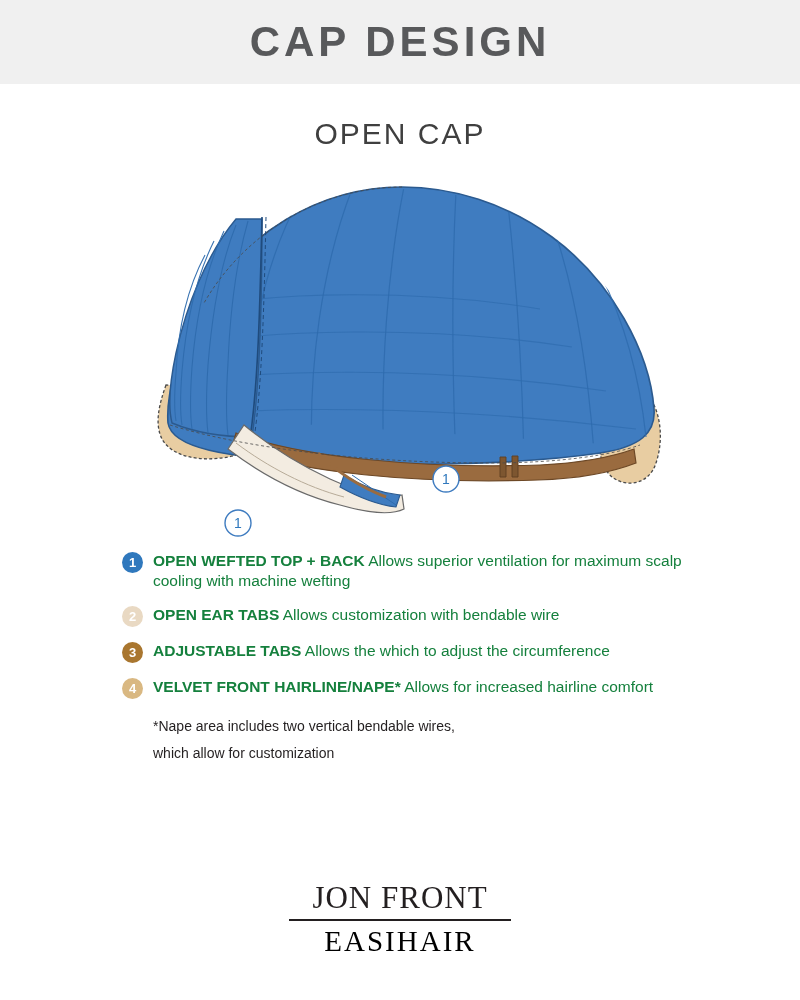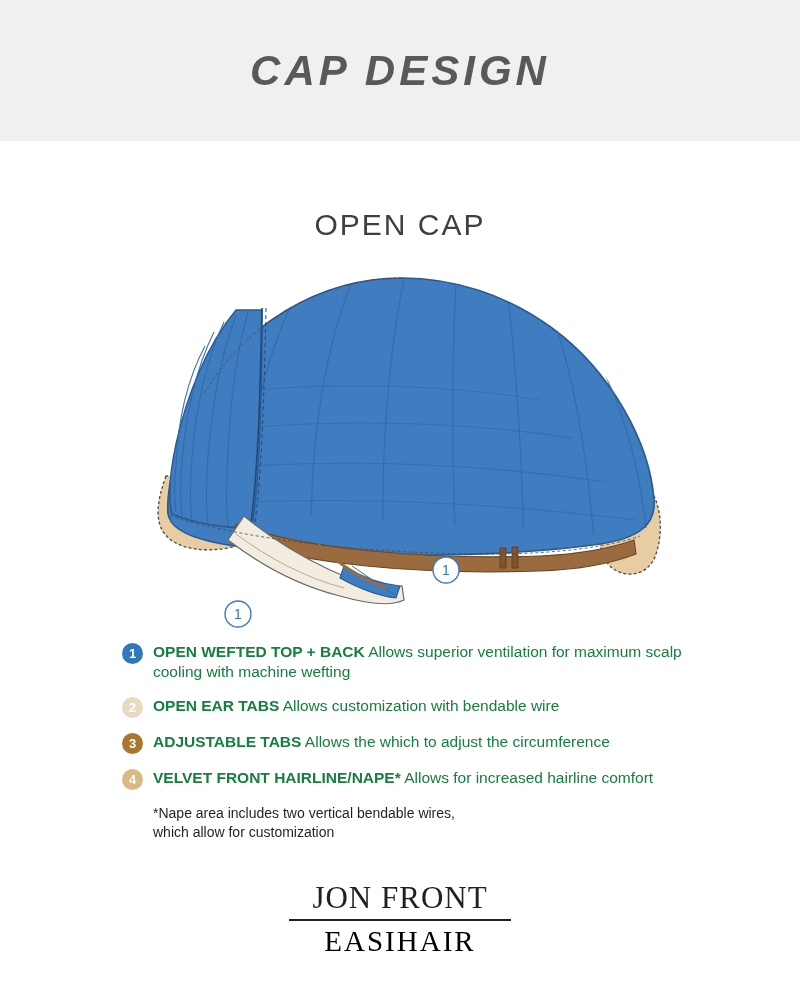--- a/index.html
+++ b/index.html
@@ -11,41 +11,40 @@
     width: 800px;
     height: 1000px;
     font-family: "Liberation Sans", sans-serif;
     color: #231f20;
     overflow: hidden;
     position: relative;
   }
 
   
   .header {
-    height: 141px;
+    height: 84px;
     background: #f0f0f0;
     display: flex;
     align-items: center;
     justify-content: center;
-    font-style: italic;
   }
   .header-title {
     font-size: 42px;
     font-weight: bold;
     letter-spacing: 4px;
     color: #58595b;
   }
 
   
   .subtitle {
     text-align: center;
     font-size: 30px;
     letter-spacing: 2px;
     color: #3f3f3f;
-    margin-top: 67px;
+    margin-top: 33px;
     font-weight: 400;
   }
 
   
   .illustration {
     position: relative;
     width: 800px;
     height: 380px;
     margin-top: 6px;
   }
@@ -84,21 +83,21 @@
     color: #15803d;
     max-width: 560px;
   }
   .legend-text b {
     font-weight: bold;
   }
   .footnote {
     margin-top: 0;
     padding-left: 31px;
     font-size: 14px;
-    line-height: 19px;
+    line-height: 27px;
     color: #231f20;
   }
 
   
   .brand {
     position: absolute;
     left: 0;
     right: 0;
     bottom: 42px;
     text-align: center;

